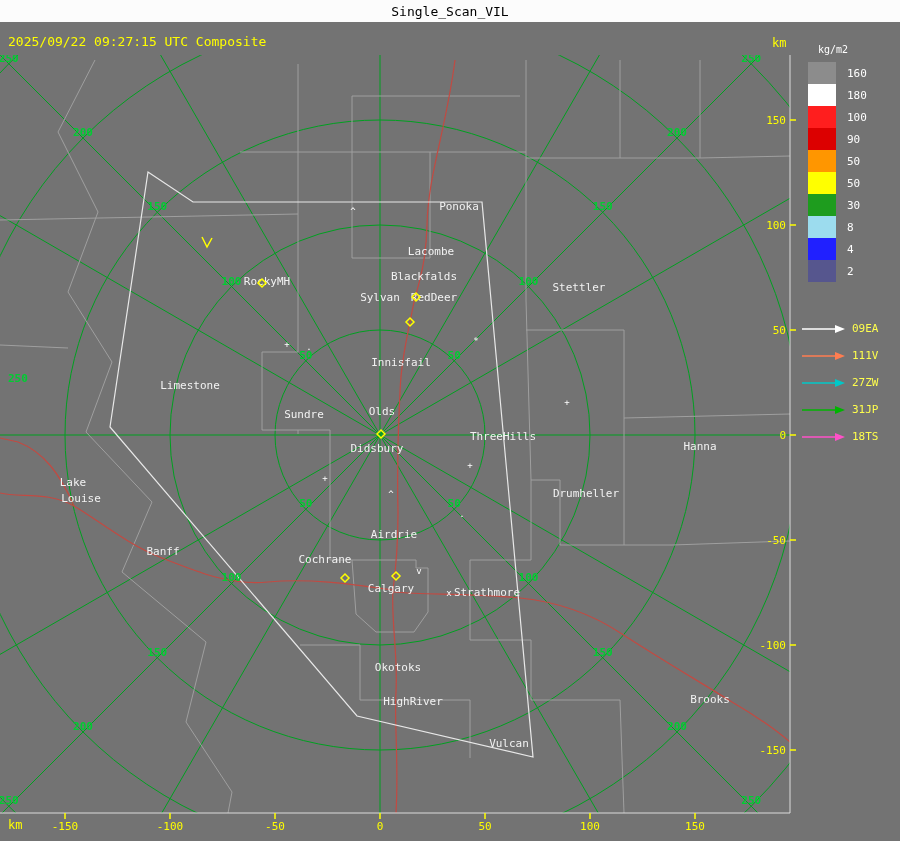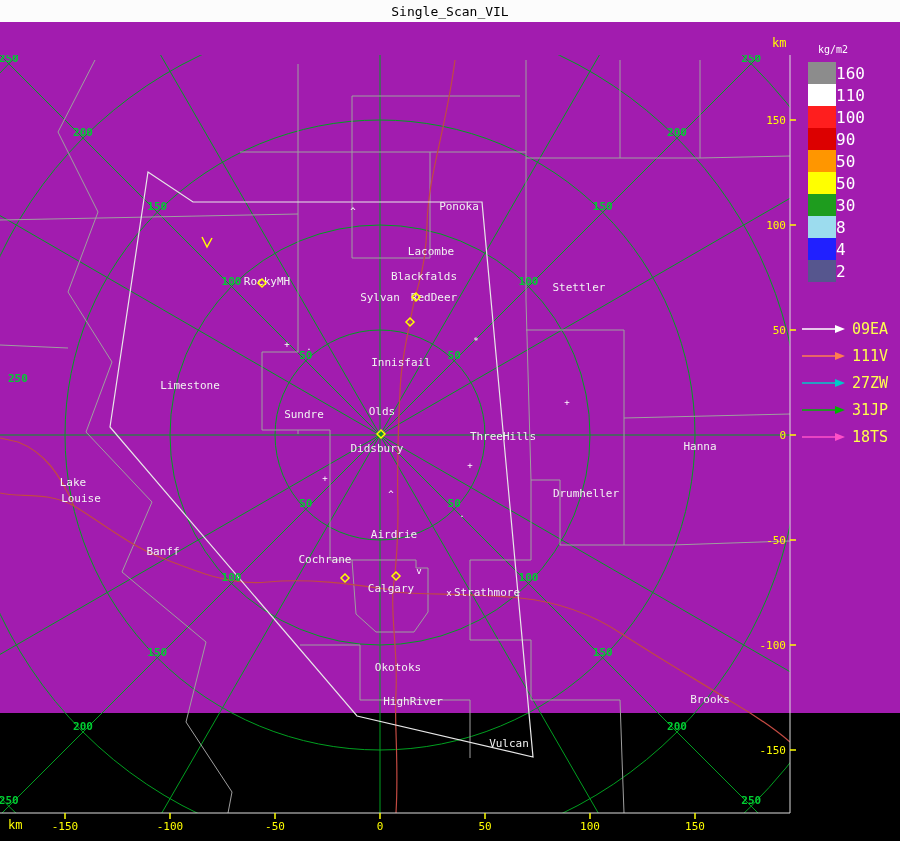--- a/index.html
+++ b/index.html
@@ -1,30 +1,30 @@
 <!DOCTYPE html>
 <html><head>
 <meta charset="utf-8">
 <style>
   html,body{margin:0;padding:0;background:#000;width:900px;height:841px;overflow:hidden}
-  #app{position:relative;width:900px;height:713px;background:#a21caf;font-family:"DejaVu Sans Mono",monospace}
+  #app{position:relative;width:900px;height:841px;background:#737373;font-family:"DejaVu Sans Mono",monospace}
   #titlebar{position:absolute;top:0;left:0;width:900px;height:22px;background:#fcfcfc;color:#000;
             font-size:13px;display:flex;align-items:center;justify-content:center}
   #timestamp{position:absolute;top:34px;left:8px;color:#ffff00;font-size:13px;white-space:pre}
   #right-axis-unit{position:absolute;top:36px;left:772px;color:#ffff00;font-size:12px}
   #bottom-axis-unit{position:absolute;top:818px;left:8px;color:#ffff00;font-size:12px}
   #map-svg{position:absolute;top:0;left:0}
   #colorbar{position:absolute;left:808px;top:44px;width:92px}
   #colorbar-title{color:#fff;font-size:10px;margin-left:10px;margin-bottom:7px}
   .cb-row{display:flex;align-items:center;height:22px}
   .cb-swatch{width:28px;height:22px;display:inline-block}
-  .cb-label{color:#fff;font-size:16px;}
+  .cb-label{color:#fff;font-size:11px;margin-left:11px}
   #radar-legend{margin-top:33px;margin-left:-8px}
   .rl-row{display:flex;align-items:center;height:27px}
-  .rl-label{color:#ffff4d;font-size:15px;margin-left:6px}
+  .rl-label{color:#ffff4d;font-size:11px;margin-left:6px}
   
   .ring{fill:none;stroke:#00a020;stroke-width:1}
   .glabel{fill:#00cd32;font:bold 11px "DejaVu Sans Mono",monospace}
   .county{fill:none;stroke:#9f9f9f;stroke-width:1}
   .road{fill:none;stroke:#c24a42;stroke-width:1.2}
   .sector{fill:none;stroke:#e8e8e8;stroke-width:1.2}
   .city{fill:#f2f2f2;font:11px "DejaVu Sans Mono",monospace}
   .tmark{fill:#fff;font:9px "DejaVu Sans Mono",monospace}
   .site{fill:none;stroke:#ffff00;stroke-width:1.5}
   .ymark{fill:none;stroke:#ffff00;stroke-width:1.5}
@@ -34,20 +34,21 @@
 </style>
 </head>
 <body>
 
 <div id="app">
 
   <div id="titlebar">
     <span>Single_Scan_VIL</span>
   </div>
 
+  <div id="timestamp">2025/09/22 09:27:15 UTC Composite</div>
   <div id="right-axis-unit">km</div>
   <div id="bottom-axis-unit">km</div>
 
   <svg id="map-svg" width="900" height="841">
       <defs>
         <clipPath id="mapclip">
           <rect x="0" y="55" width="790" height="758"></rect>
         </clipPath>
       </defs>
       <g clip-path="url(#mapclip)">
@@ -213,21 +214,21 @@
 
   <div id="colorbar">
     <div id="colorbar-title">kg/m2</div>
     <div id="colorbar-levels">
         <div class="cb-row">
           <span class="cb-swatch" style="background:#8c8c8c"></span>
           <span class="cb-label">160</span>
         </div>
         <div class="cb-row">
           <span class="cb-swatch" style="background:#ffffff"></span>
-          <span class="cb-label">110</span>
+          <span class="cb-label">180</span>
         </div>
         <div class="cb-row">
           <span class="cb-swatch" style="background:#ff1e1e"></span>
           <span class="cb-label">100</span>
         </div>
         <div class="cb-row">
           <span class="cb-swatch" style="background:#dc0000"></span>
           <span class="cb-label">90</span>
         </div>
         <div class="cb-row">

